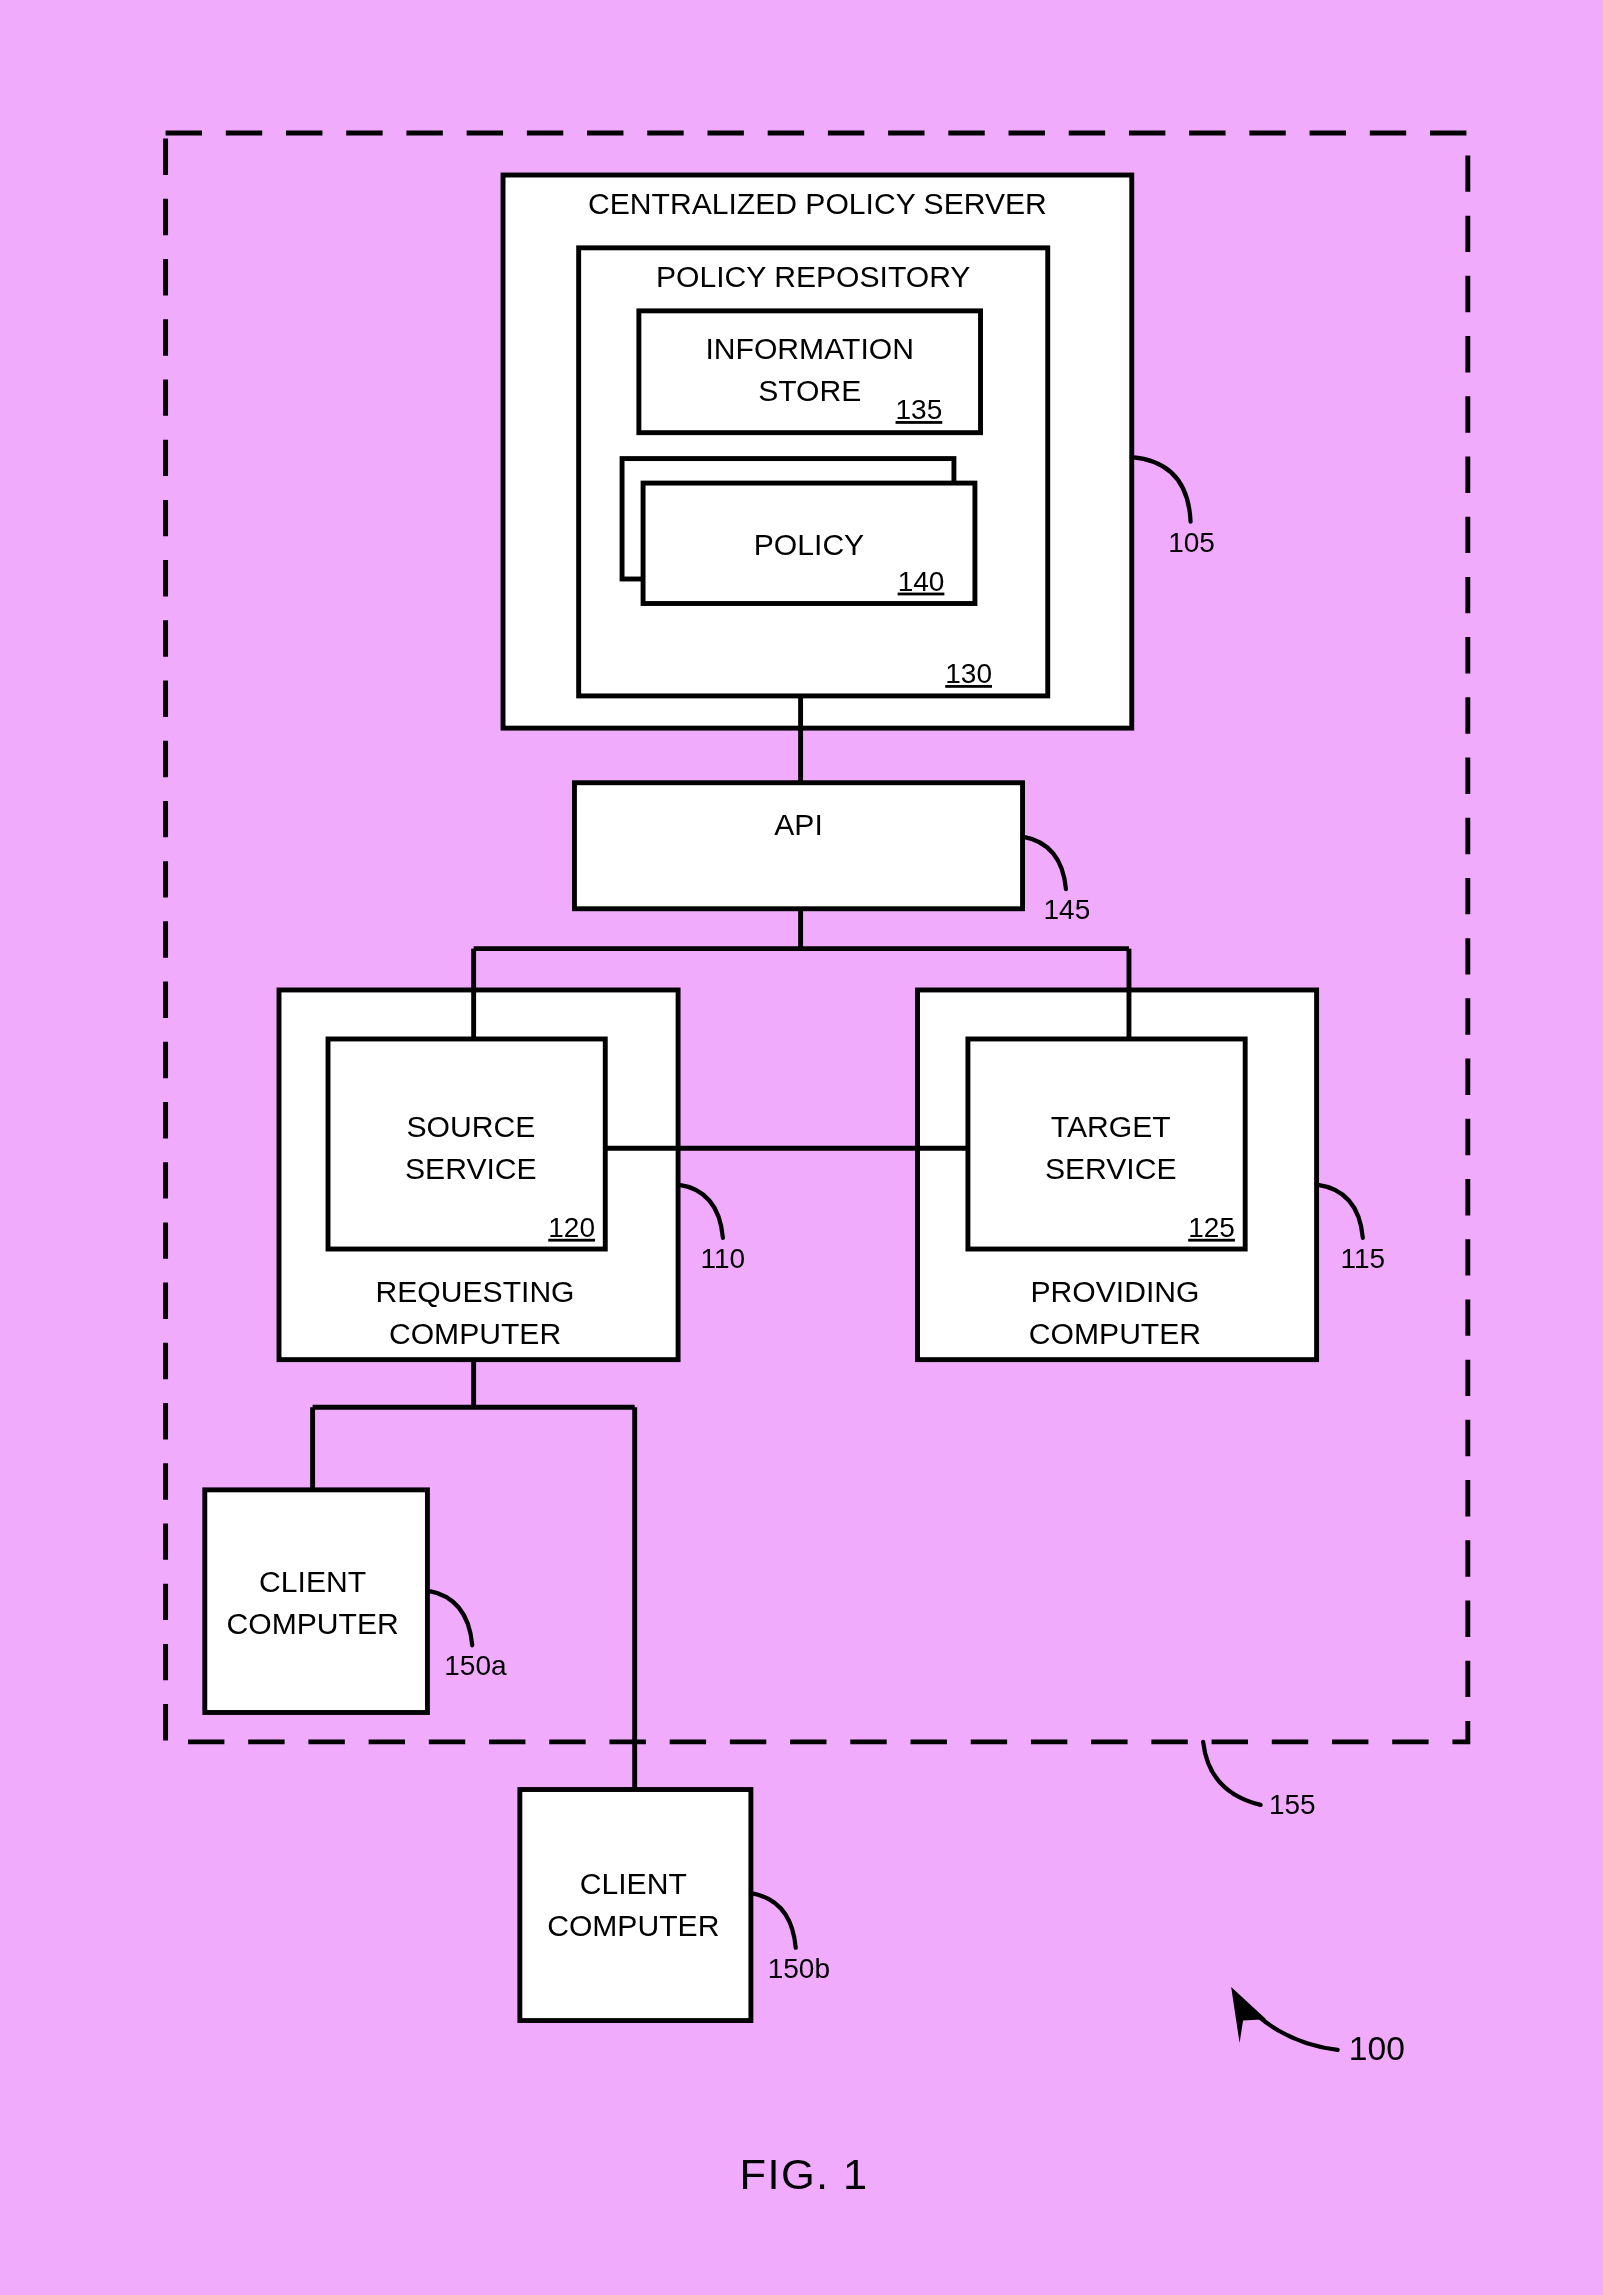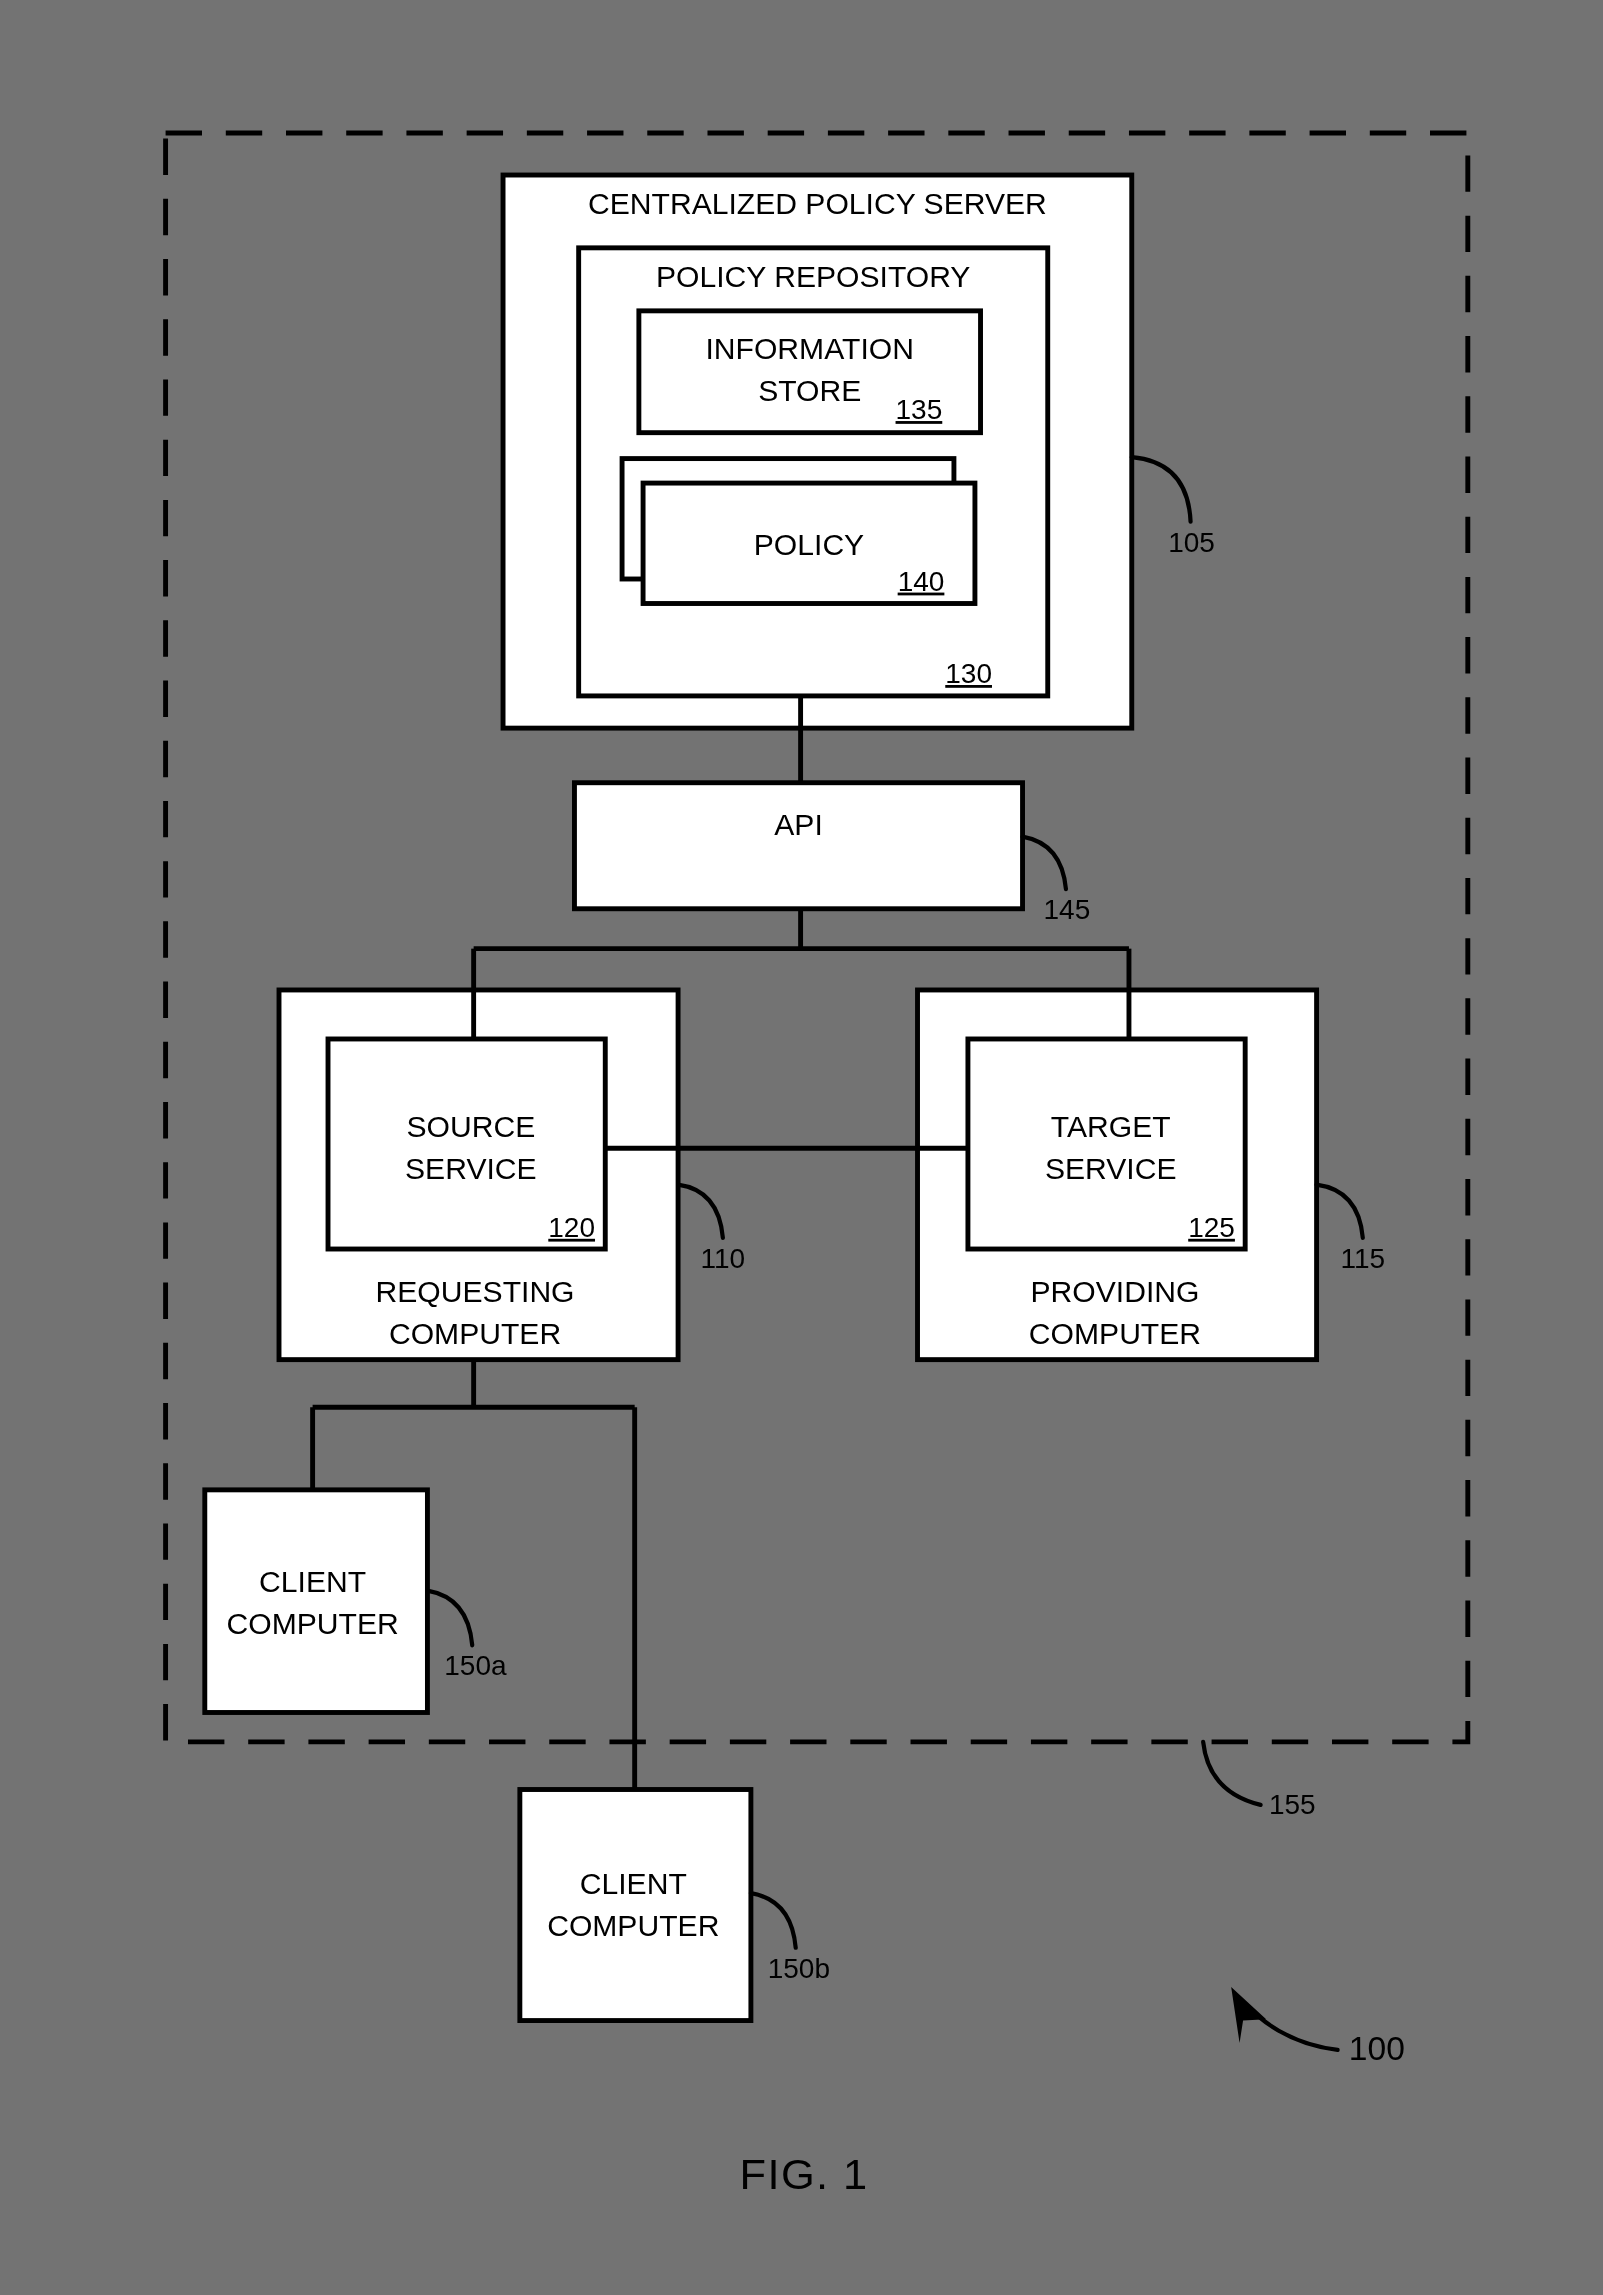--- a/index.html
+++ b/index.html
@@ -8,21 +8,21 @@
     background: #ffffff;
   }
   body {
     font-family: "Liberation Sans", sans-serif;
     color: #000000;
   }
   #page {
     position: relative;
     width: 1604px;
     height: 2295px;
-    background: #737373;
+    background: #f0abfc;
     overflow: hidden;
   }
   #figure-svg {
     position: absolute;
     left: 0;
     top: 0;
     width: 1604px;
     height: 2295px;
   }
   .bx {

